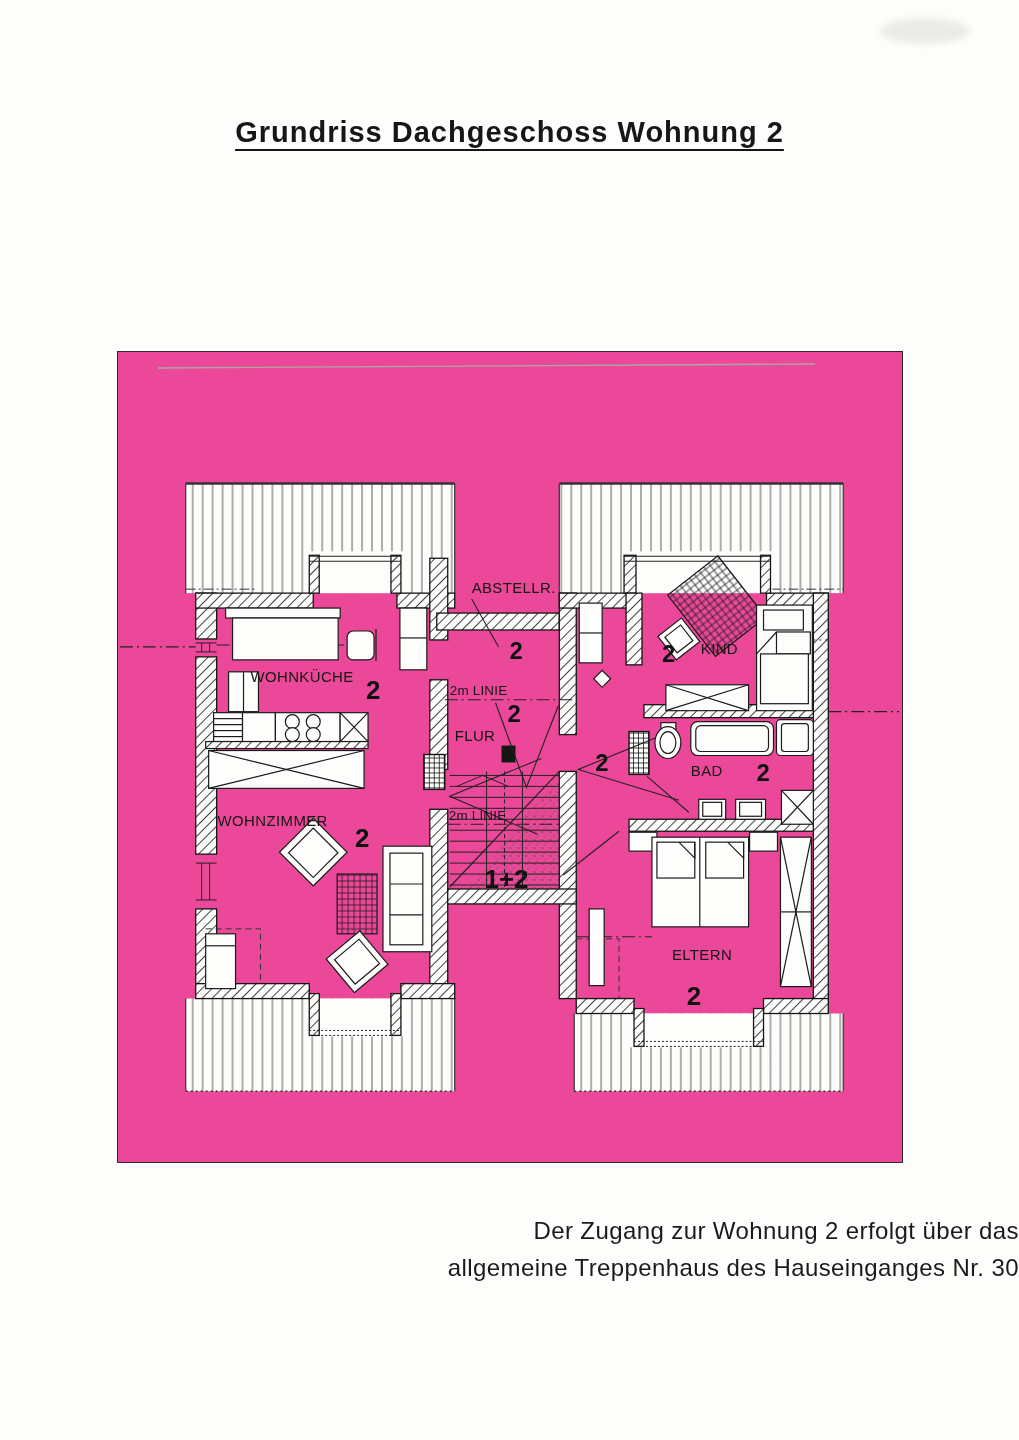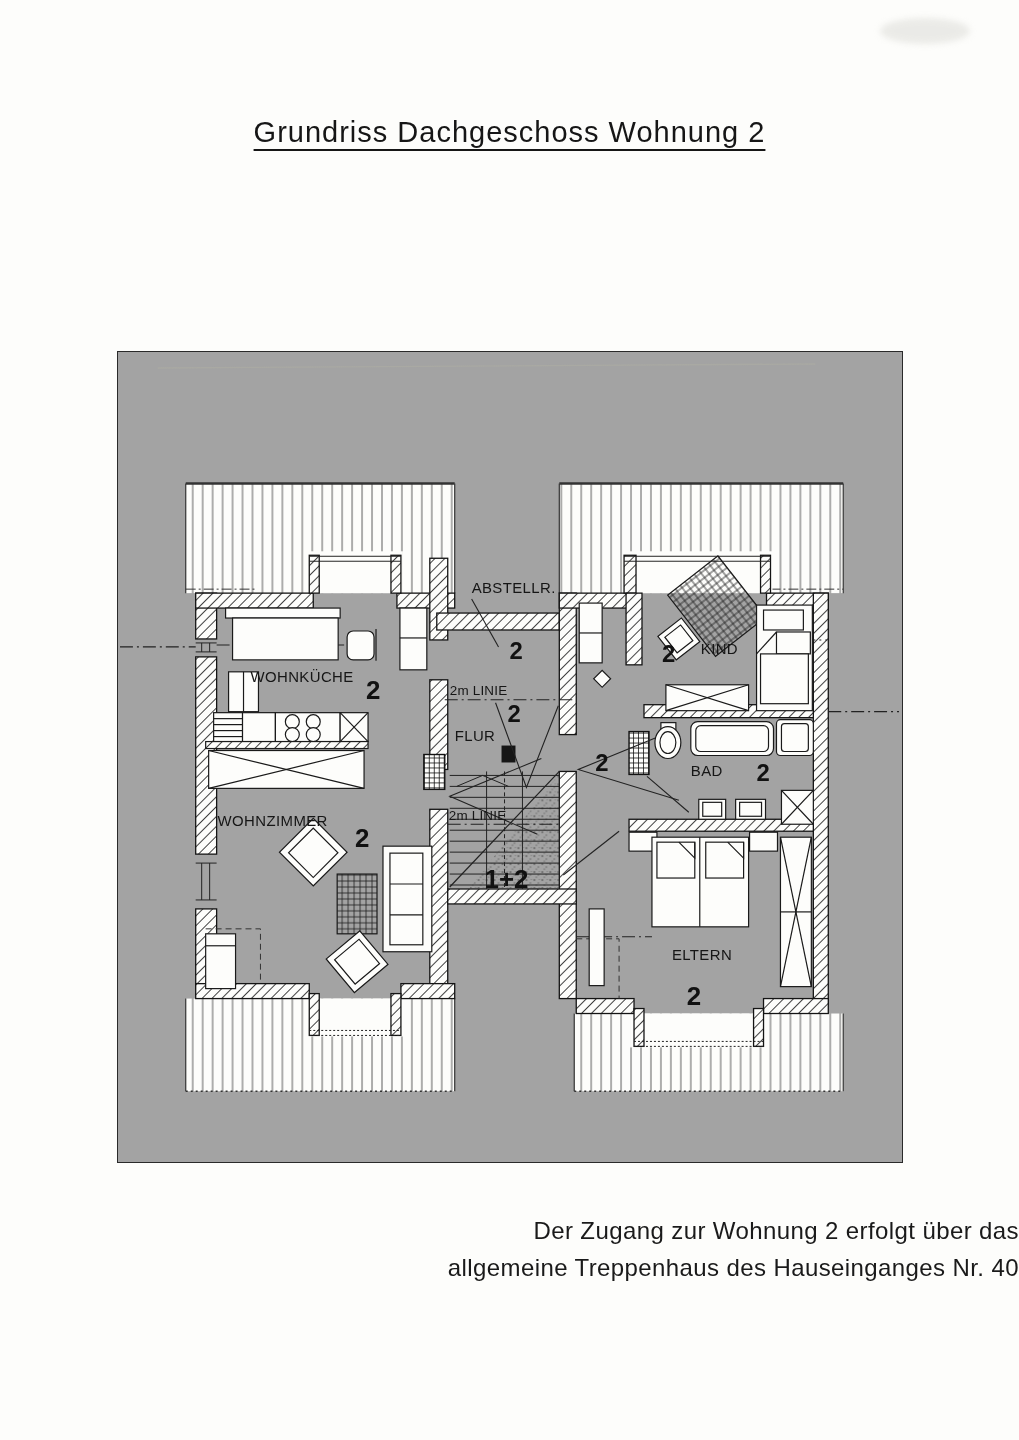--- a/index.html
+++ b/index.html
@@ -3,28 +3,28 @@
 <meta charset="utf-8">
 <style>
   html,body{margin:0;padding:0;background:#e8e8e6;}
   .page{
     position:relative;width:1019px;height:1440px;margin:0 auto;
     background:#fdfdfb;overflow:hidden;
     font-family:"Liberation Sans",sans-serif;color:#1c1c1c;
   }
   .title{
     position:absolute;top:116px;left:0;width:100%;text-align:center;
-    font-size:29px;font-weight:400;letter-spacing:1px;color:#161616;
+    font-size:29px;font-weight:700;letter-spacing:1px;color:#161616;
   }
   .title span{
     text-decoration:underline;text-decoration-thickness:2px;text-underline-offset:7px;
   }
   .plan-frame{
     position:absolute;left:117px;top:351px;width:786px;height:812px;
-    border:1.6px solid #2a2a2a;background:#a3a3a3;box-sizing:border-box;
+    border:1.6px solid #2a2a2a;background:#ec4899;box-sizing:border-box;
   }
   .plan-frame svg{display:block;}
   .caption{
     position:absolute;top:1212px;left:0;width:100%;text-align:right;
     font-size:24px;letter-spacing:.4px;line-height:37px;color:#1a1a1a;
   }
   
   .lbl{font-family:"Liberation Sans",sans-serif;font-size:15px;fill:#161616;letter-spacing:.4px;}
   .lbl-sm{font-family:"Liberation Sans",sans-serif;font-size:13.5px;fill:#161616;letter-spacing:.2px;}
   .num{font-family:"Liberation Sans",sans-serif;font-size:24px;font-weight:bold;fill:#111;}
@@ -340,16 +340,16 @@
         <text class="num-lg" x="238" y="497">2</text>
 
         <text class="lbl" x="556" y="610">ELTERN</text>
         <text class="num-lg" x="571" y="655">2</text>
       </g>
     </svg>
   </div>
 
   <div class="caption">
     <div>Der Zugang zur Wohnung 2 erfolgt über das</div>
-    <div>allgemeine Treppenhaus des Hauseinganges Nr. 40</div>
+    <div>allgemeine Treppenhaus des Hauseinganges Nr. 30</div>
   </div>
 
 </div>
 
 </body></html>

